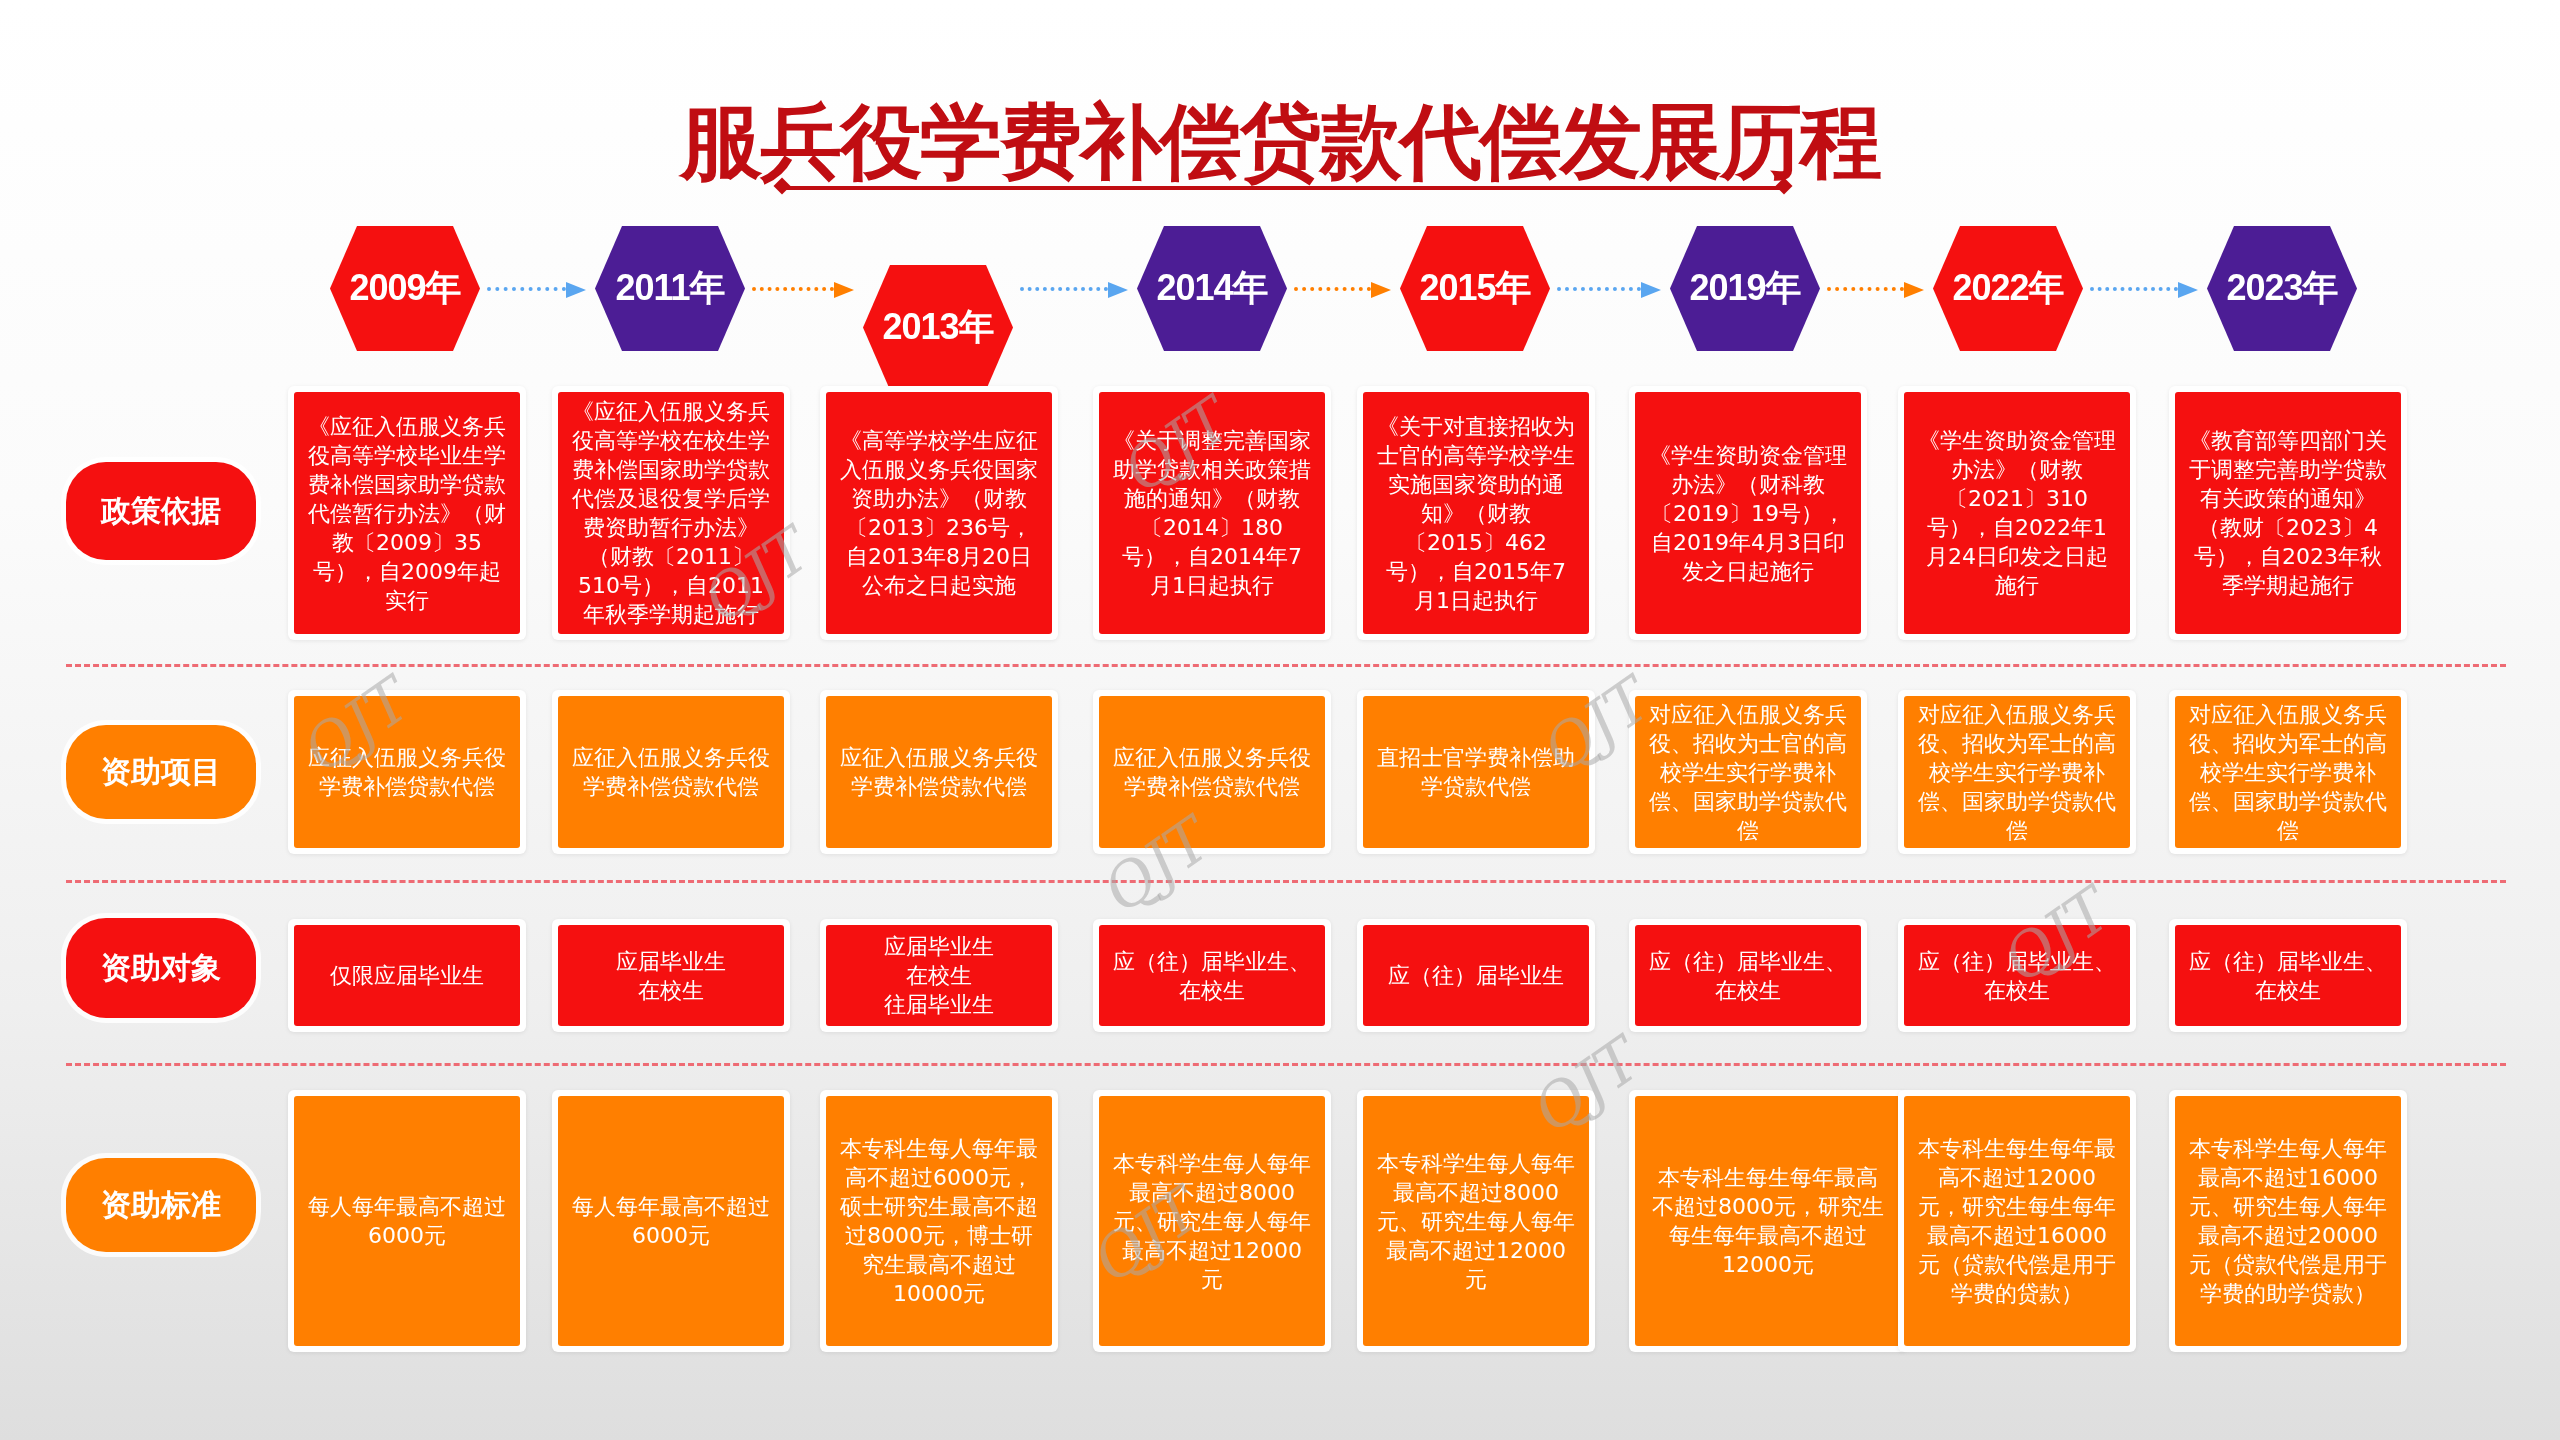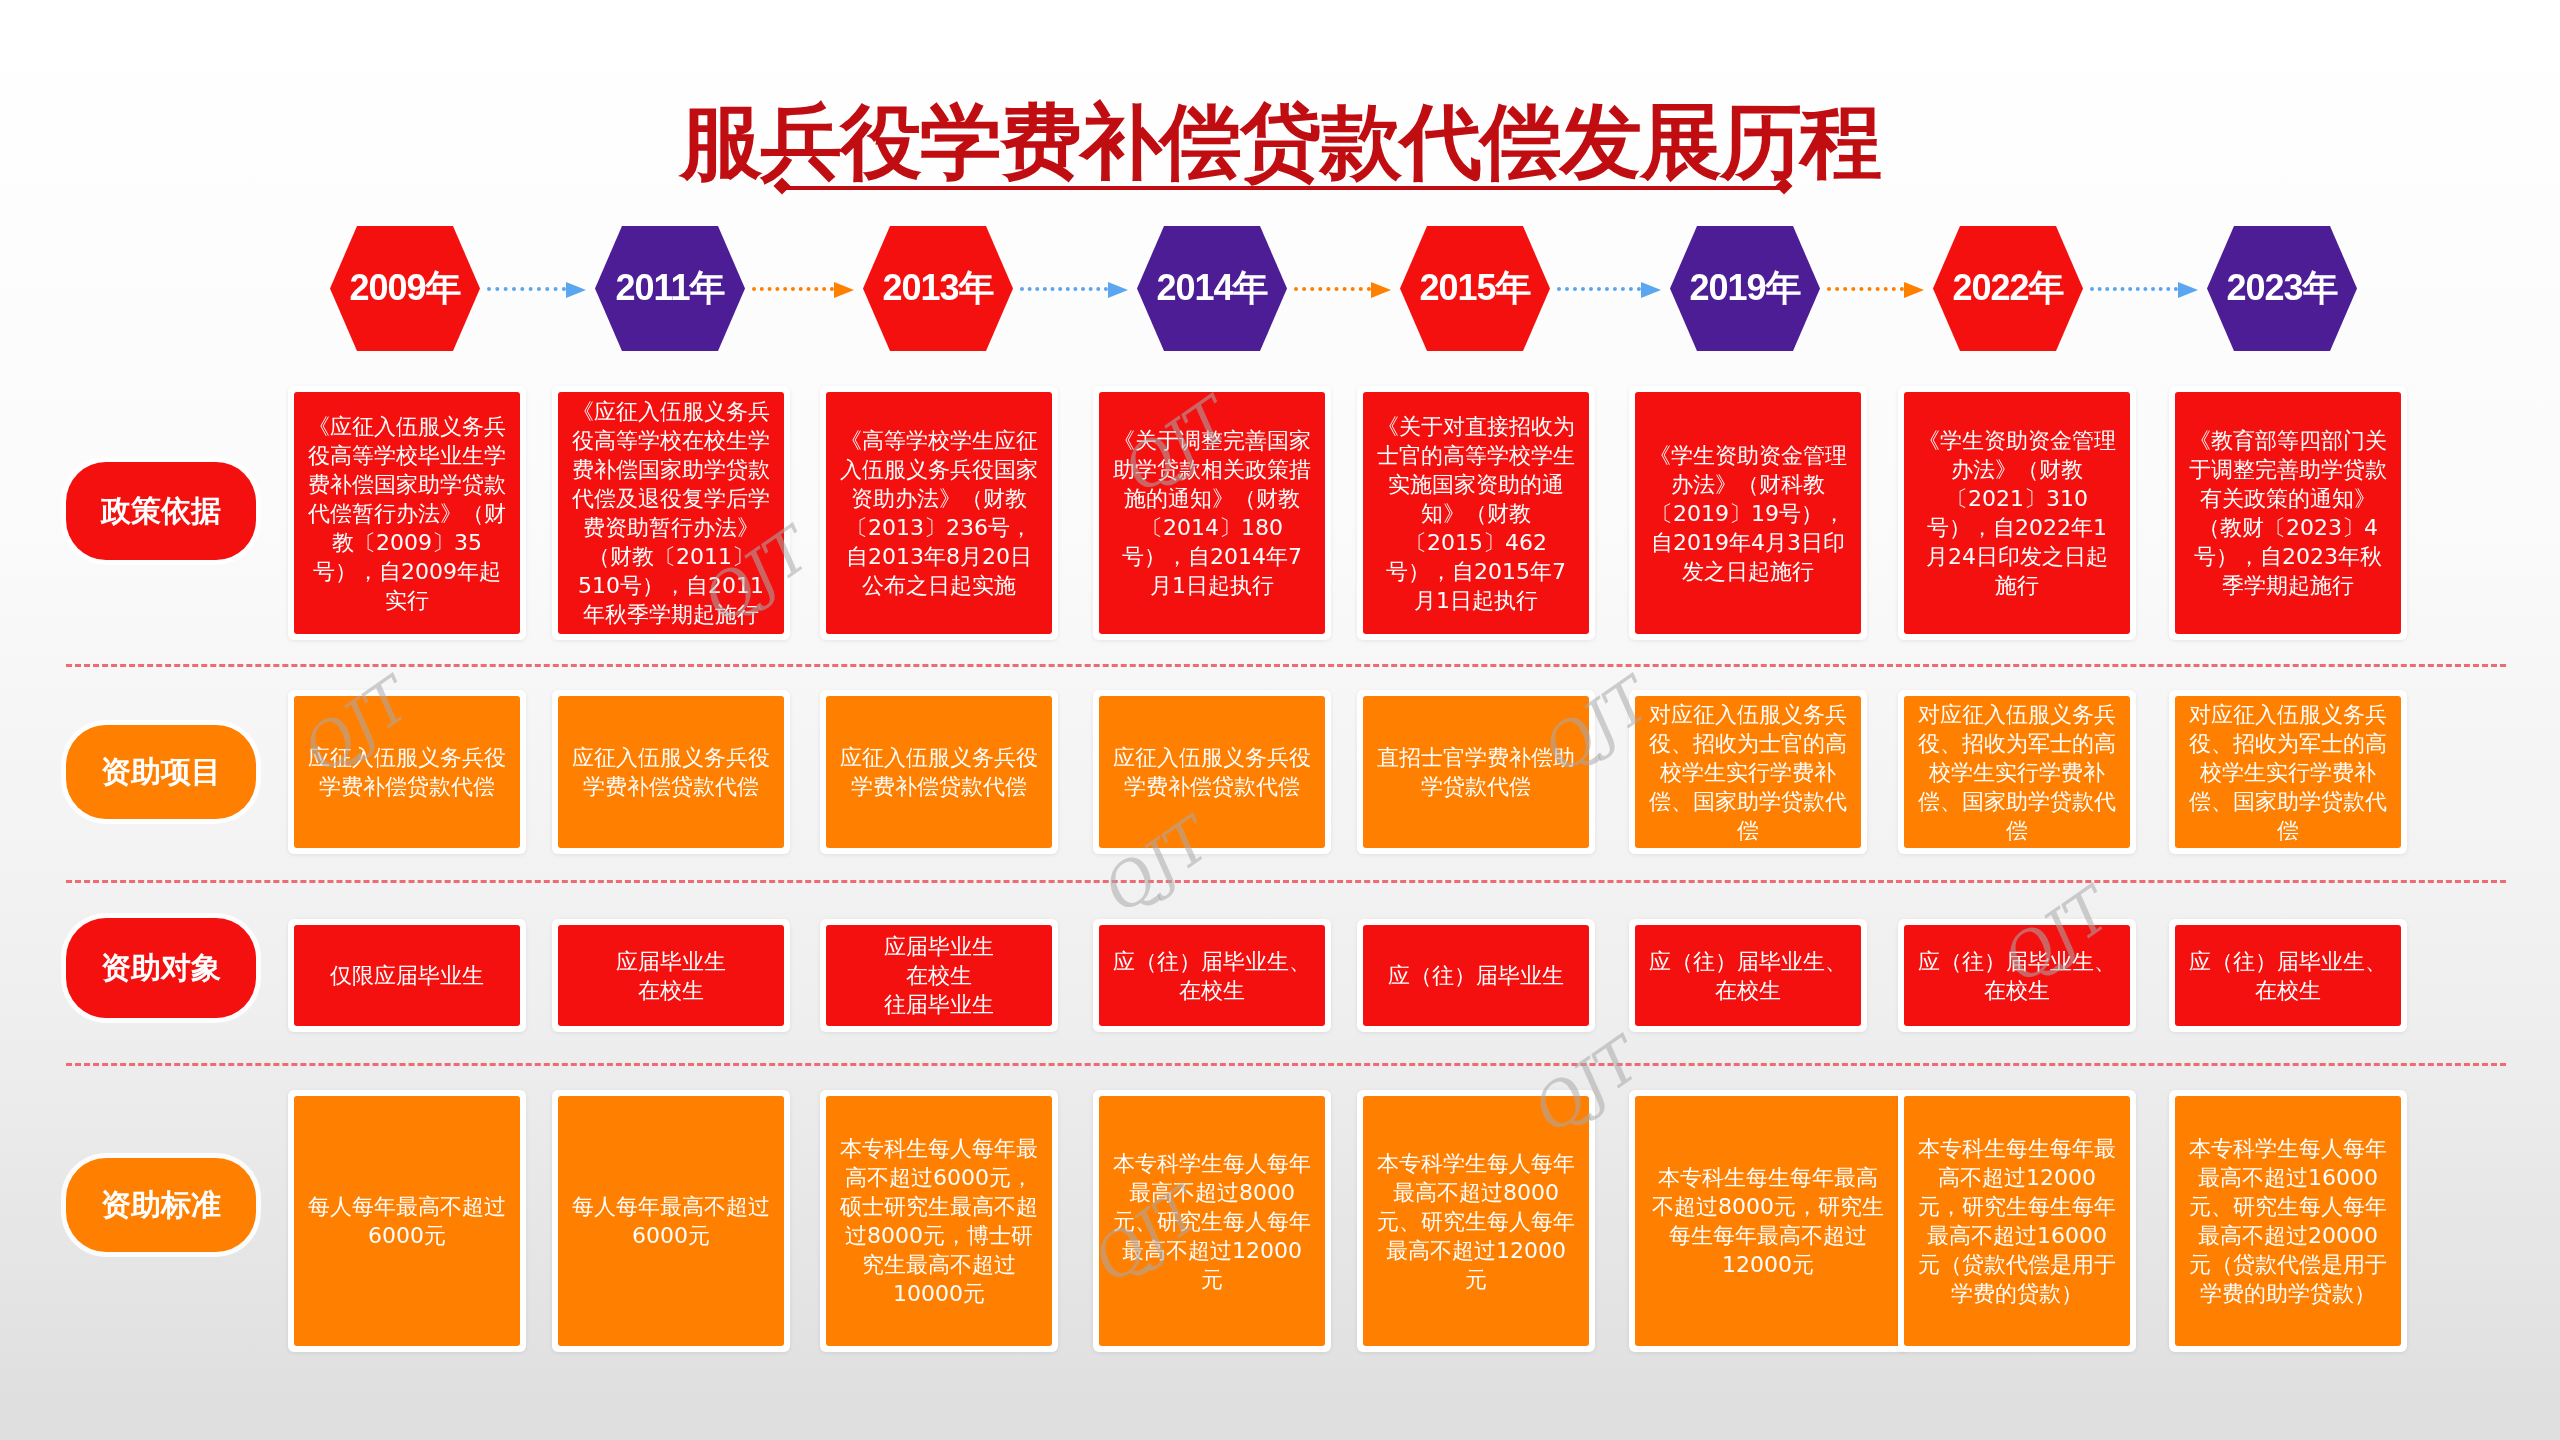--- a/index.html
+++ b/index.html
@@ -76,21 +76,21 @@
     <div class="hex red" style="left: 330px;">2009年</div>
     <div class="arrow" style="left: 487px; width: 101px;">
       <div class="dots" style="width: 79px; border-top-color: rgb(90, 166, 240);"></div>
       <div class="head" style="left: 79px; border-left-color: rgb(90, 166, 240);"></div>
     </div>
     <div class="hex orange" style="left: 595px;">2011年</div>
     <div class="arrow" style="left: 752px; width: 104px;">
       <div class="dots" style="width: 82px; border-top-color: rgb(255, 127, 0);"></div>
       <div class="head" style="left: 82px; border-left-color: rgb(255, 127, 0);"></div>
     </div>
-    <div class="hex red" style="left: 863px;">2013年</div>
+    <div class="hex red" style="left: 863px; margin-top: 39px;">2013年</div>
     <div class="arrow" style="left: 1020px; width: 110px;">
       <div class="dots" style="width: 88px; border-top-color: rgb(90, 166, 240);"></div>
       <div class="head" style="left: 88px; border-left-color: rgb(90, 166, 240);"></div>
     </div>
     <div class="hex orange" style="left: 1137px;">2014年</div>
     <div class="arrow" style="left: 1294px; width: 99px;">
       <div class="dots" style="width: 77px; border-top-color: rgb(255, 127, 0);"></div>
       <div class="head" style="left: 77px; border-left-color: rgb(255, 127, 0);"></div>
     </div>
     <div class="hex red" style="left: 1400px;">2015年</div>

